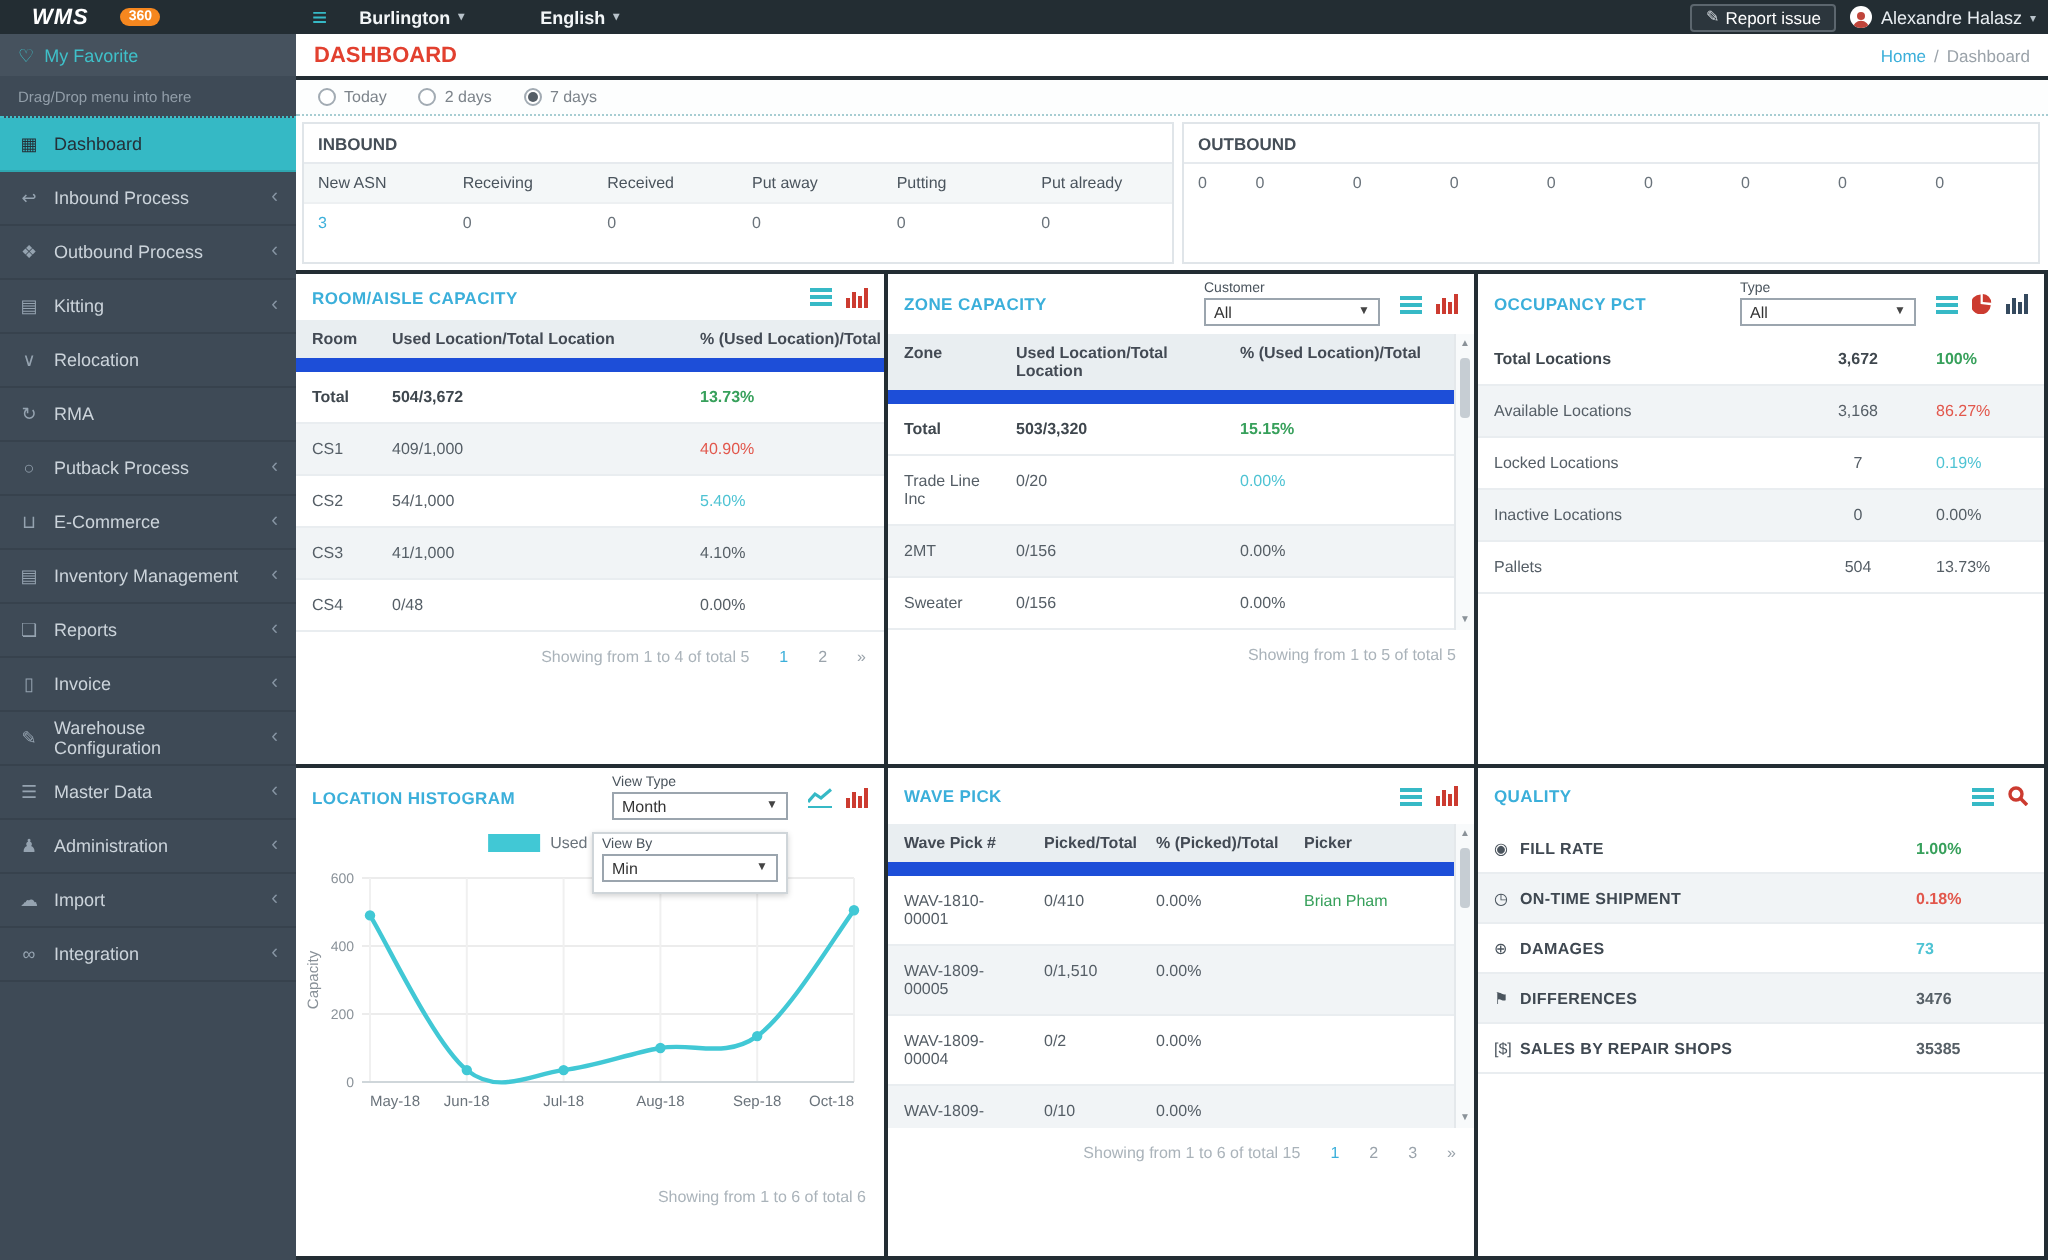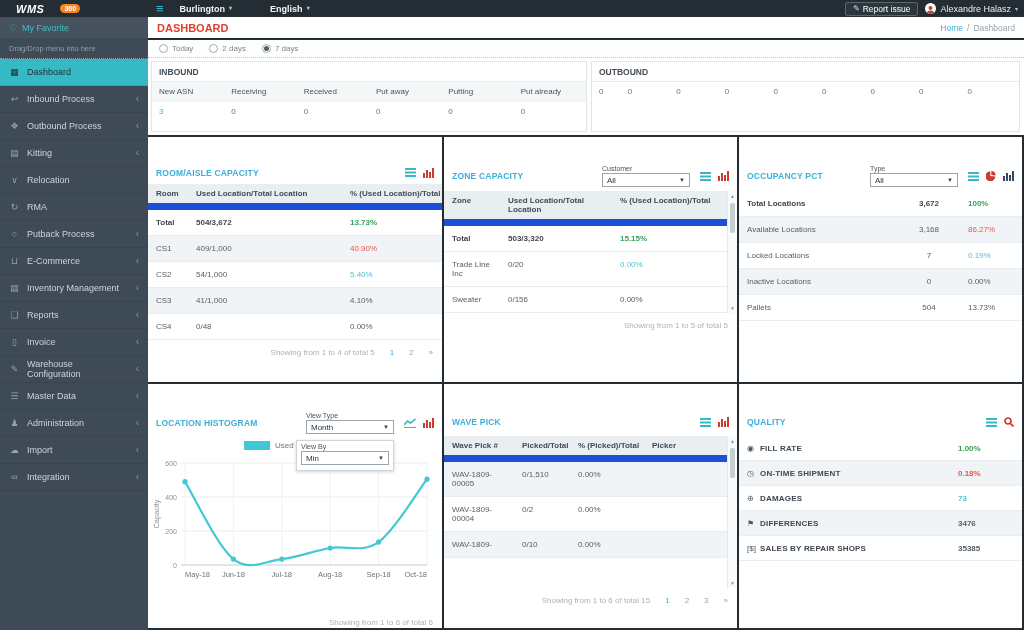--- a/index.html
+++ b/index.html
@@ -54,21 +54,21 @@
   .sp-out .c0{flex:.5;}
   .sp-out .c8{flex:1.25;}
 
   .grid{display:flex;gap:2px;margin-top:2px;padding-right:2px;}
   .row2{height:245px;}
   .row3{flex:1;margin-bottom:2px;}
   .panel{background:#fff;display:flex;flex-direction:column;position:relative;overflow:hidden;}
   .pw1{flex:0 0 294px;}
   .pw2{flex:0 0 293px;}
   .pw3{flex:1;}
-  .ptitle{display:flex;align-items:center;padding:0 8px;min-height:23px;flex:0 0 auto;margin-top:24px;}
+  .ptitle{display:flex;align-items:center;padding:0 8px;min-height:23px;flex:0 0 auto;}
   .ptitle.tall{min-height:30px;}
   .ptitle .t{font-size:8.5px;font-weight:bold;color:#3bafda;letter-spacing:.2px;}
   .hicons{margin-left:auto;display:flex;align-items:center;gap:7px;}
   .hicons.nofloat{margin-left:0;}
   .hic{cursor:pointer;display:flex;align-items:center;}
   .fgroup{margin-left:auto;margin-right:10px;display:flex;flex-direction:column;}
   .flabel{font-size:7px;color:#4a545d;margin-bottom:1px;display:block;}
   .fselect{width:88px;height:14px;border:1px solid #9ba5ae;background:#fff;display:flex;align-items:center;justify-content:space-between;padding:0 4px;font-size:8px;color:#333;cursor:pointer;box-sizing:border-box;}
   .sarrow{font-size:6px;color:#444;}
 
@@ -406,20 +406,25 @@
             <tbody>
               <tr class="bold">
                 <td>Total</td>
                 <td>503/3,320</td>
                 <td style="color: rgb(55, 160, 91);">15.15%</td>
               </tr>
               <tr>
                 <td>Trade Line Inc</td>
                 <td>0/20</td>
                 <td style="color: rgb(78, 195, 211);">0.00%</td>
+              </tr>
+              <tr class="alt">
+                <td>2MT</td>
+                <td>0/156</td>
+                <td style="color: rgb(86, 95, 102);">0.00%</td>
               </tr>
               <tr>
                 <td>Sweater</td>
                 <td>0/156</td>
                 <td style="color: rgb(86, 95, 102);">0.00%</td>
               </tr>
             </tbody>
           </table>
           <div class="vscroll">
             <span class="varrow">▲</span>
@@ -612,20 +617,26 @@
               </colgroup>
             <thead>
                 <tr>
               <th>Wave Pick #</th>
               <th>Picked/Total</th>
               <th>% (Picked)/Total</th>
               <th>Picker</th>
             </tr>
               </thead>
             <tbody>
+              <tr>
+                <td>WAV-1810-00001</td>
+                <td>0/410</td>
+                <td>0.00%</td>
+                <td style="color: rgb(55, 160, 91);">Brian Pham</td>
+              </tr>
               <tr class="alt">
                 <td>WAV-1809-00005</td>
                 <td>0/1,510</td>
                 <td>0.00%</td>
                 <td></td>
               </tr>
               <tr>
                 <td>WAV-1809-00004</td>
                 <td>0/2</td>
                 <td>0.00%</td>

